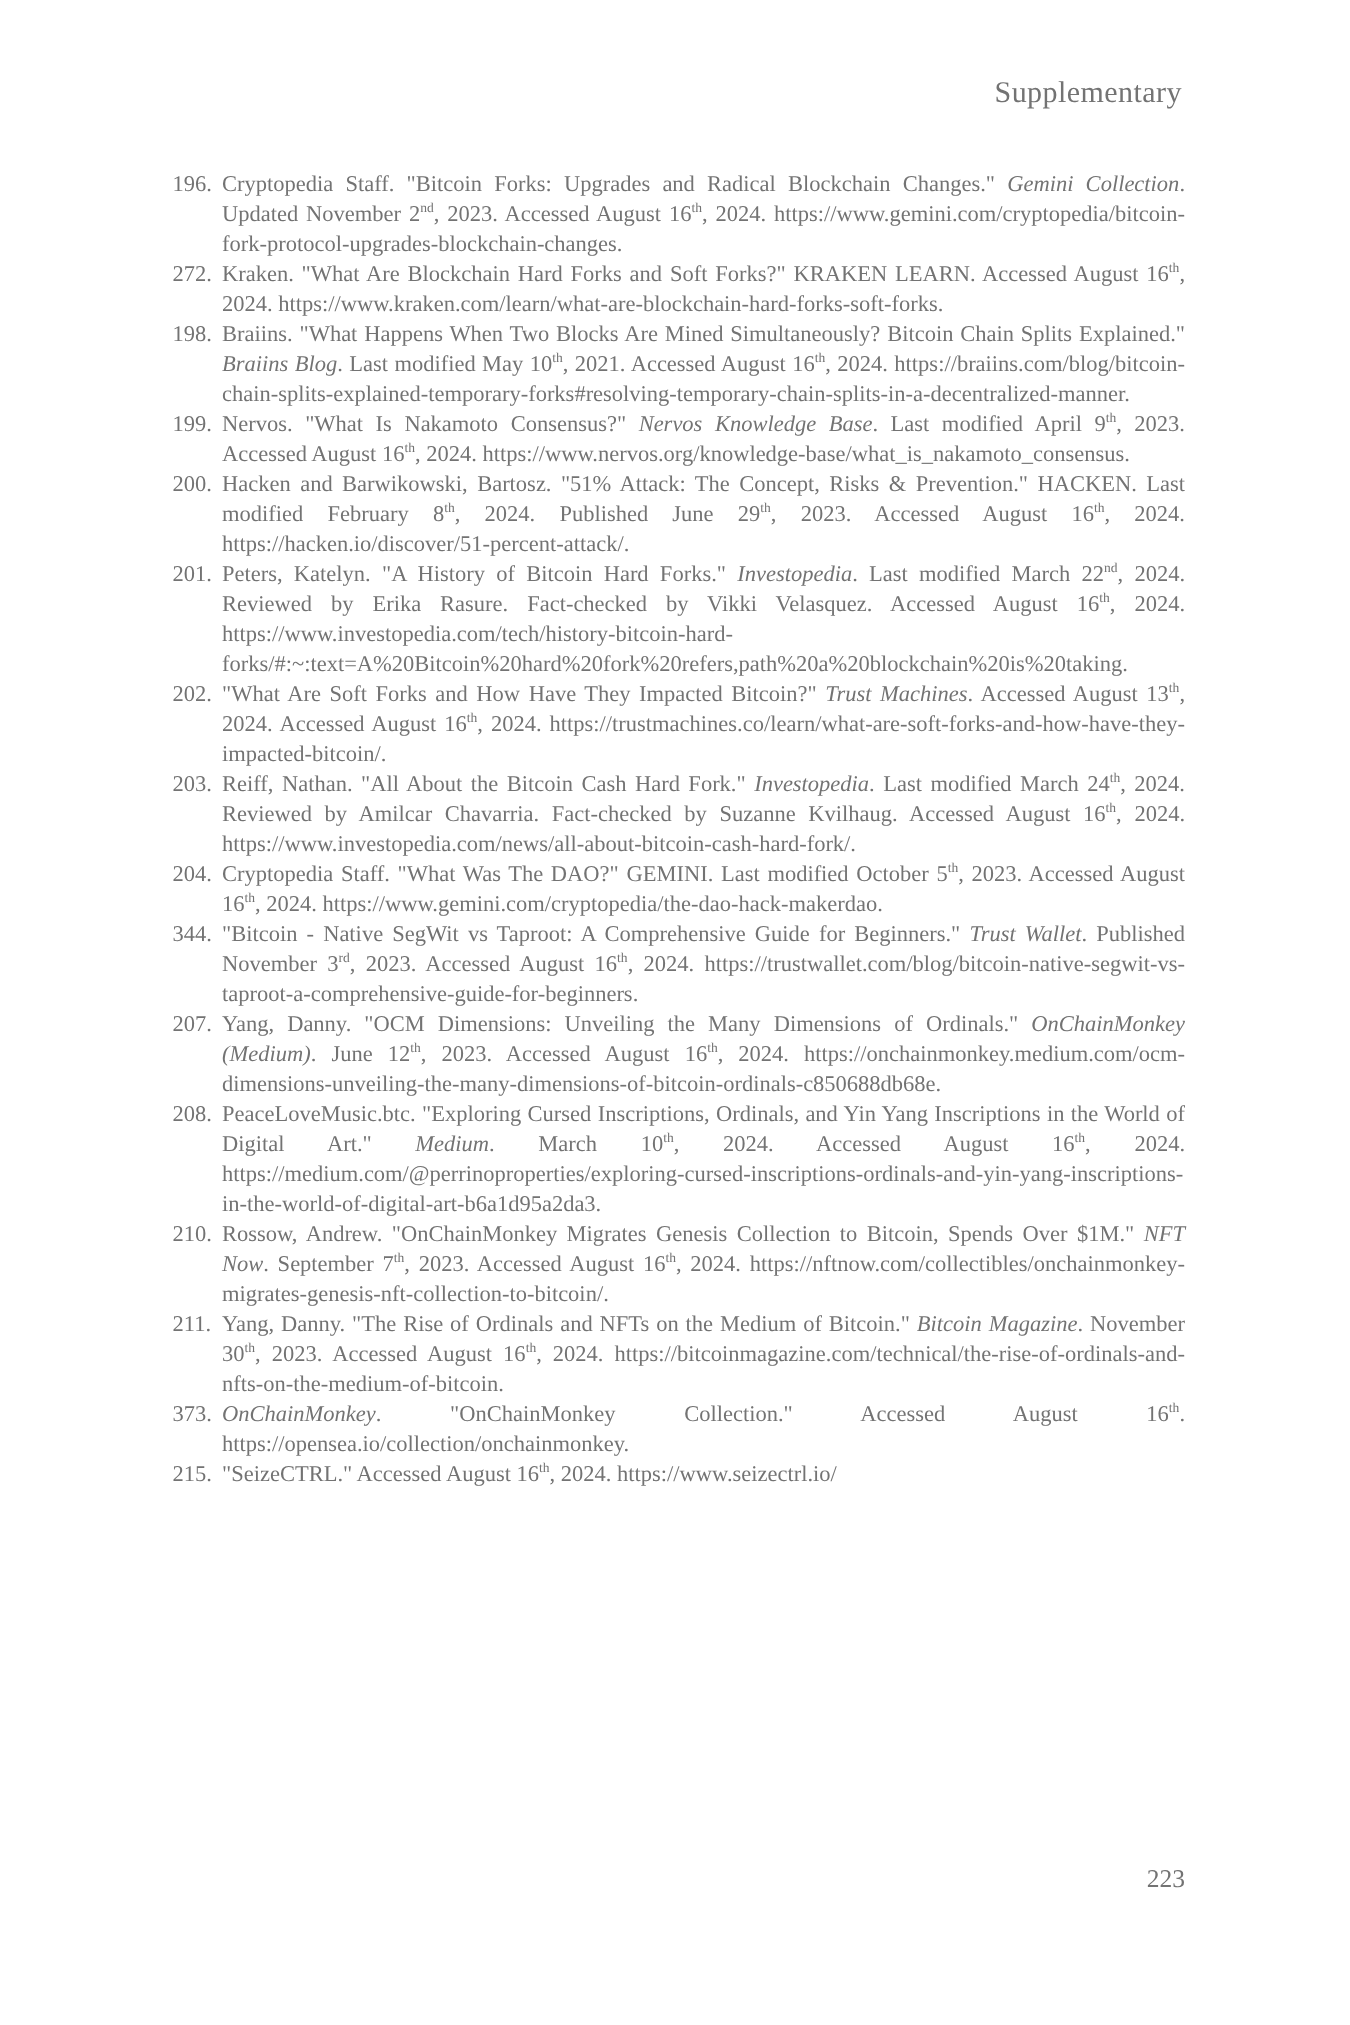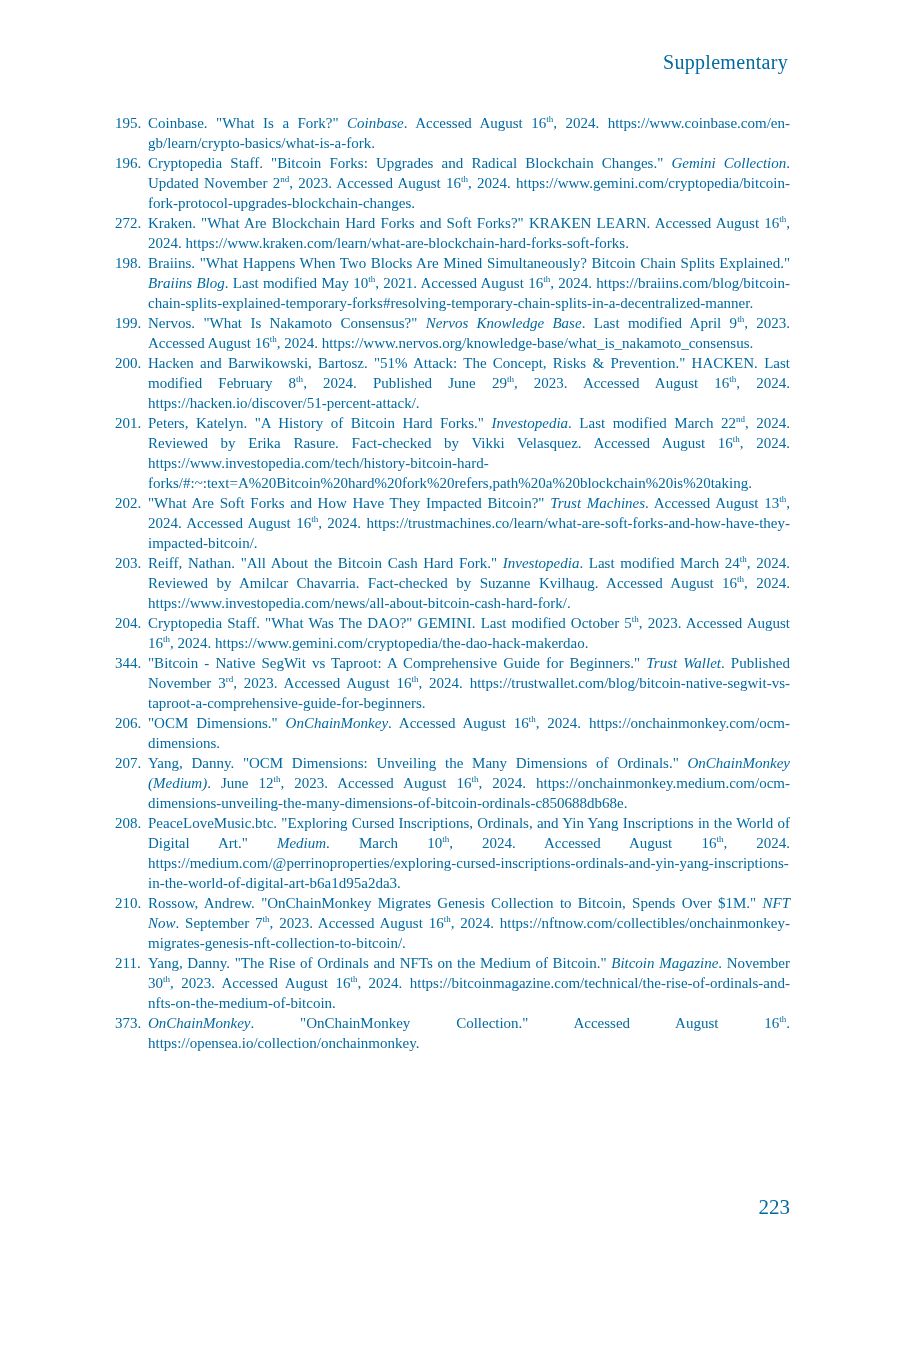--- a/index.html
+++ b/index.html
@@ -2,21 +2,21 @@
 <html><head>
 <meta charset="utf-8">
 <style>
   html, body { margin: 0; padding: 0; background: #ffffff; }
   .page {
     position: relative;
     width: 900px;
     height: 1350px;
     background: #ffffff;
     font-family: "Liberation Serif", "DejaVu Serif", serif;
-    color: #0369a1;
+    color: #737373;
     overflow: hidden;
   }
   .running-header {
     position: absolute;
     top: 50px;
     right: 112px;
     font-size: 20px;
     line-height: 24px;
     letter-spacing: 0.3px;
   }
@@ -41,37 +41,33 @@
     overflow-wrap: break-word;
   }
   .ref-text sup {
     font-size: 60%;
     line-height: 0;
     vertical-align: super;
   }
   .it { font-style: italic; }
   .page-number {
     position: absolute;
-    top: 1196px;
+    top: 1242px;
     right: 110px;
-    font-size: 21px;
+    font-size: 17px;
     line-height: 22px;
   }
 </style>
 </head>
 <body>
 
 <div class="page">
   <div class="running-header">Supplementary</div>
 
   <div class="references">
-      <div class="ref-row">
-        <span class="ref-num">195.</span>
-        <div class="ref-text"><span>Coinbase. "What Is a Fork?" </span><span class="it">Coinbase</span><span>. Accessed August 16</span><sup>th</sup><span>, 2024. https://www.coinbase.com/en-gb/learn/crypto-basics/what-is-a-fork.</span></div>
-      </div>
       <div class="ref-row">
         <span class="ref-num">196.</span>
         <div class="ref-text"><span>Cryptopedia Staff. "Bitcoin Forks: Upgrades and Radical Blockchain Changes." </span><span class="it">Gemini Collection</span><span>. Updated November 2</span><sup>nd</sup><span>, 2023. Accessed August 16</span><sup>th</sup><span>, 2024. https://www.gemini.com/cryptopedia/bitcoin-fork-protocol-upgrades-blockchain-changes.</span></div>
       </div>
       <div class="ref-row">
         <span class="ref-num">272.</span>
         <div class="ref-text"><span>Kraken. "What Are Blockchain Hard Forks and Soft Forks?" KRAKEN LEARN. Accessed August 16</span><sup>th</sup><span>, 2024. https://www.kraken.com/learn/what-are-blockchain-hard-forks-soft-forks.</span></div>
       </div>
       <div class="ref-row">
         <span class="ref-num">198.</span>
@@ -99,39 +95,39 @@
       </div>
       <div class="ref-row">
         <span class="ref-num">204.</span>
         <div class="ref-text"><span>Cryptopedia Staff. "What Was The DAO?" GEMINI. Last modified October 5</span><sup>th</sup><span>, 2023. Accessed August 16</span><sup>th</sup><span>, 2024. https://www.gemini.com/cryptopedia/the-dao-hack-makerdao.</span></div>
       </div>
       <div class="ref-row">
         <span class="ref-num">344.</span>
         <div class="ref-text"><span>"Bitcoin - Native SegWit vs Taproot: A Comprehensive Guide for Beginners." </span><span class="it">Trust Wallet</span><span>. Published November 3</span><sup>rd</sup><span>, 2023. Accessed August 16</span><sup>th</sup><span>, 2024. https://trustwallet.com/blog/bitcoin-native-segwit-vs-taproot-a-comprehensive-guide-for-beginners.</span></div>
       </div>
       <div class="ref-row">
-        <span class="ref-num">206.</span>
-        <div class="ref-text"><span>"OCM Dimensions." </span><span class="it">OnChainMonkey</span><span>. Accessed August 16</span><sup>th</sup><span>, 2024. https://onchainmonkey.com/ocm-dimensions.</span></div>
-      </div>
-      <div class="ref-row">
         <span class="ref-num">207.</span>
         <div class="ref-text"><span>Yang, Danny. "OCM Dimensions: Unveiling the Many Dimensions of Ordinals." </span><span class="it">OnChainMonkey (Medium)</span><span>. June 12</span><sup>th</sup><span>, 2023. Accessed August 16</span><sup>th</sup><span>, 2024. https://onchainmonkey.medium.com/ocm-dimensions-unveiling-the-many-dimensions-of-bitcoin-ordinals-c850688db68e.</span></div>
       </div>
       <div class="ref-row">
         <span class="ref-num">208.</span>
         <div class="ref-text"><span>PeaceLoveMusic.btc. "Exploring Cursed Inscriptions, Ordinals, and Yin Yang Inscriptions in the World of Digital Art." </span><span class="it">Medium</span><span>. March 10</span><sup>th</sup><span>, 2024. Accessed August 16</span><sup>th</sup><span>, 2024. https://medium.com/@perrinoproperties/exploring-cursed-inscriptions-ordinals-and-yin-yang-inscriptions-in-the-world-of-digital-art-b6a1d95a2da3.</span></div>
       </div>
       <div class="ref-row">
         <span class="ref-num">210.</span>
         <div class="ref-text"><span>Rossow, Andrew. "OnChainMonkey Migrates Genesis Collection to Bitcoin, Spends Over $1M." </span><span class="it">NFT Now</span><span>. September 7</span><sup>th</sup><span>, 2023. Accessed August 16</span><sup>th</sup><span>, 2024. https://nftnow.com/collectibles/onchainmonkey-migrates-genesis-nft-collection-to-bitcoin/.</span></div>
       </div>
       <div class="ref-row">
         <span class="ref-num">211.</span>
         <div class="ref-text"><span>Yang, Danny. "The Rise of Ordinals and NFTs on the Medium of Bitcoin." </span><span class="it">Bitcoin Magazine</span><span>. November 30</span><sup>th</sup><span>, 2023. Accessed August 16</span><sup>th</sup><span>, 2024. https://bitcoinmagazine.com/technical/the-rise-of-ordinals-and-nfts-on-the-medium-of-bitcoin.</span></div>
       </div>
       <div class="ref-row">
         <span class="ref-num">373.</span>
         <div class="ref-text"><span class="it">OnChainMonkey</span><span>. "OnChainMonkey Collection." Accessed August 16</span><sup>th</sup><span>. https://opensea.io/collection/onchainmonkey.</span></div>
       </div>
+      <div class="ref-row">
+        <span class="ref-num">215.</span>
+        <div class="ref-text"><span>"SeizeCTRL." Accessed August 16</span><sup>th</sup><span>, 2024. https://www.seizectrl.io/</span></div>
+      </div>
     </div>
 
   <div class="page-number">223</div>
 </div>
 
 </body></html>

